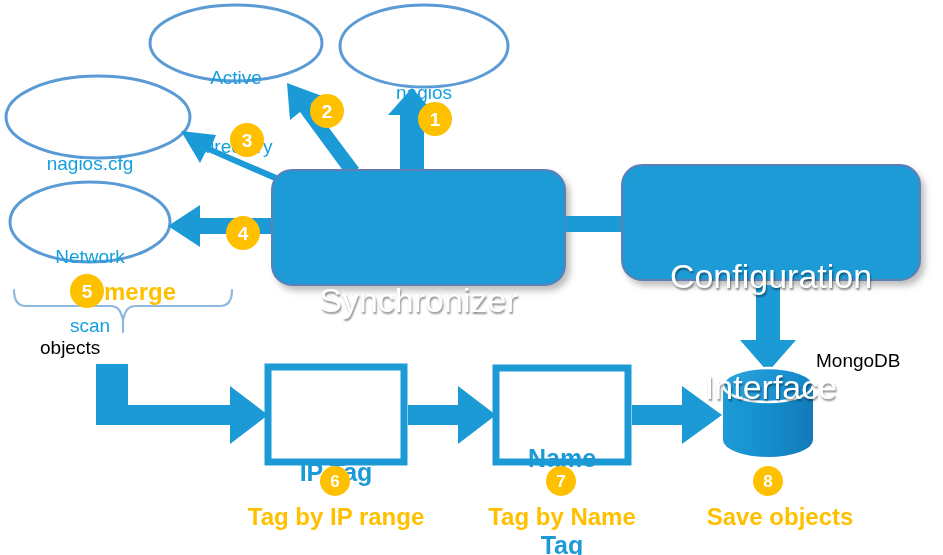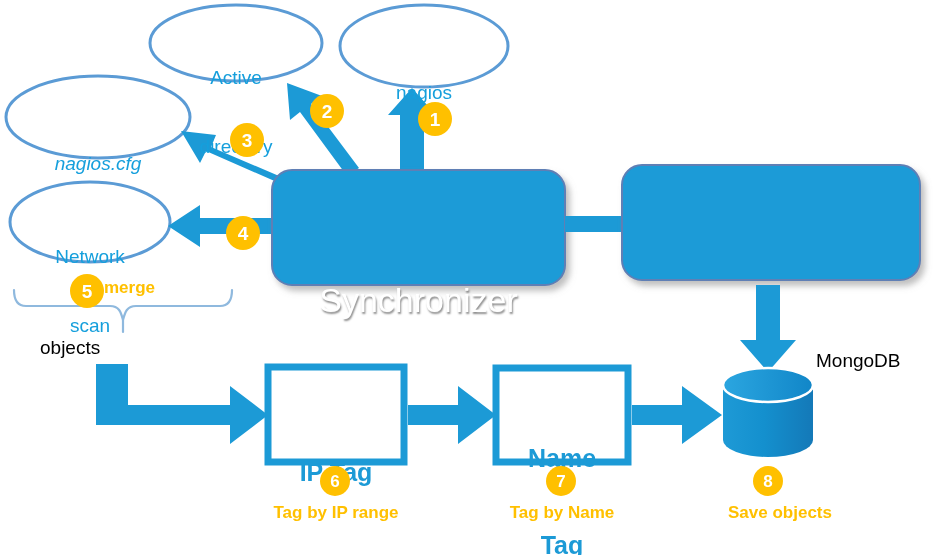--- a/index.html
+++ b/index.html
@@ -38,21 +38,21 @@
     font-family:"Liberation Sans", sans-serif;
     font-size:25px;
     line-height:29px;
     font-weight:700;
     text-align:center;
   }
 
   .amber-label{
     color:#FFC000;
     font-family:"Liberation Sans", sans-serif;
-    font-size:17px;
+    font-size:24px;
     font-weight:700;
     text-align:center;
     white-space:nowrap;
   }
 
   .black-label{
     color:#000000;
     font-family:"Liberation Sans", sans-serif;
     font-size:19px;
     font-weight:400;
@@ -156,33 +156,37 @@
 
   <div class="lbl source-label" style="left:156px;top:20px;width:160px;">
     <div>Active</div>
     <div>directory</div>
   </div>
 
   <div class="lbl source-label" style="left:344px;top:35px;width:160px;">
     <div>nagios</div>
   </div>
 
-  <div class="lbl source-label" style="left:18px;top:106px;width:160px;font-style:italic;">
+  <div class="lbl source-label" style="left:10px;top:106px;width:160px;">
     <div>nagios.cfg</div>
   </div>
 
   <div class="lbl source-label" style="left:10px;top:199px;width:160px;">
     <div>Network</div>
     <div>scan</div>
   </div>
 
   <div class="lbl box-label" style="left:272px;top:208px;width:293px;">
     <div>Synchronizer</div>
   </div>
 
+  <div class="lbl box-label" style="left:622px;top:184px;width:298px;">
+    <div>Configuration</div>
+    <div>Interface</div>
+  </div>
 
   <div class="lbl tag-label" style="left:268px;top:400px;width:136px;">
     <div>IP Tag</div>
   </div>
 
   <div class="lbl tag-label" style="left:496px;top:386px;width:132px;">
     <div>Name</div>
     <div>Tag</div>
   </div>
 

